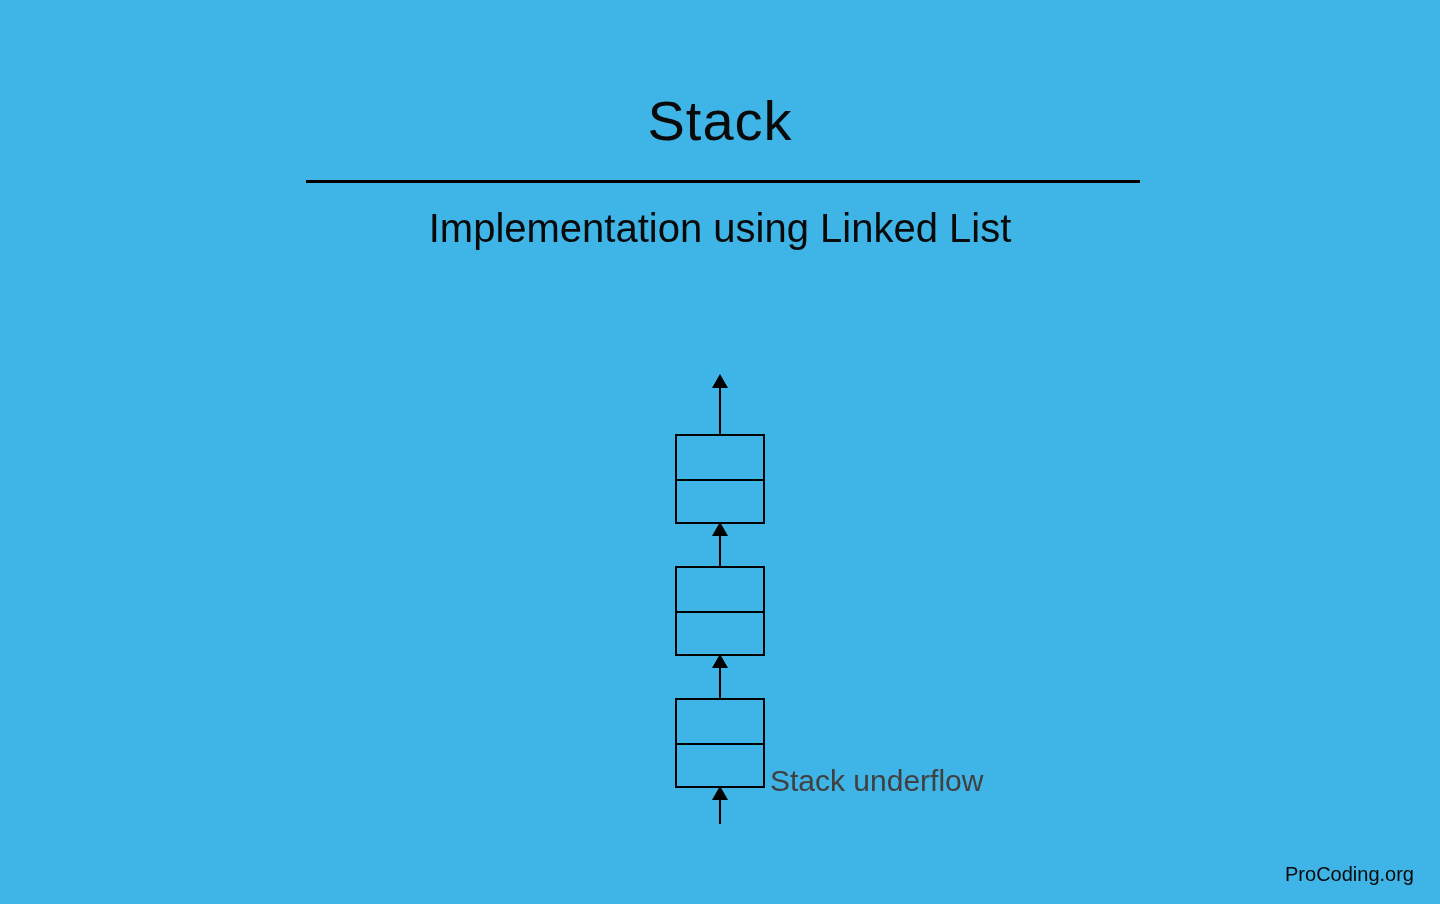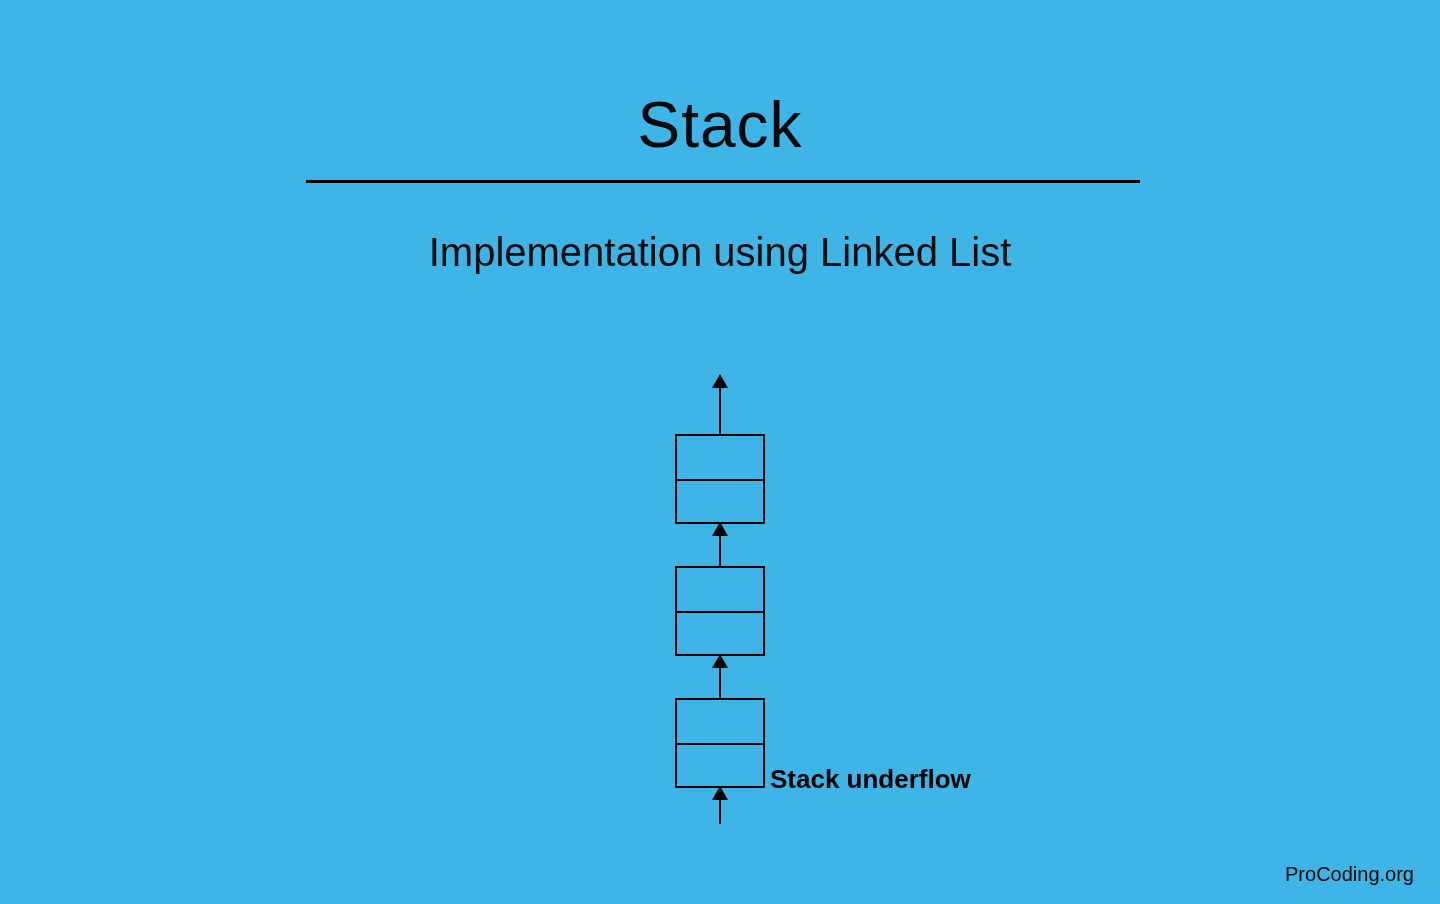--- a/index.html
+++ b/index.html
@@ -10,21 +10,21 @@
     font-family: 'Segoe UI', 'Helvetica Neue', Arial, sans-serif;
     position: relative;
     overflow: hidden;
   }
   .title {
     position: absolute;
     top: 88px;
     left: 0;
     width: 100%;
     text-align: center;
-    font-size: 64px;
+    font-size: 56px;
     font-weight: 500;
     color: #0a0a0a;
     letter-spacing: 1px;
   }
   .divider {
     position: absolute;
     top: 180px;
     left: 306px;
     width: 834px;
     height: 0;
@@ -32,21 +32,20 @@
   }
   .subtitle {
     position: absolute;
     top: 206px;
     left: 0;
     width: 100%;
     text-align: center;
     font-size: 40px;
     font-weight: 400;
     color: #0a0a0a;
-    margin-top: 24px;
   }
   .diagram {
     position: absolute;
     top: 376px;
     left: 0;
     width: 100%;
     display: flex;
     justify-content: center;
   }
   .stack-col {
@@ -85,23 +84,23 @@
     transform: translateX(-50%);
     width: 0; height: 0;
     border-left: 8px solid transparent;
     border-right: 8px solid transparent;
     border-bottom: 14px solid #000;
   }
   .underflow {
     position: absolute;
     top: 764px;
     left: 770px;
-    font-size: 26px;
-    color: #000000;
-    font-weight: 700;
+    font-size: 30px;
+    color: #404040;
+    font-weight: 400;
   }
   .watermark {
     position: absolute;
     bottom: 18px;
     right: 26px;
     font-size: 20px;
     color: #0a0a0a;
     font-weight: 400;
   }
 </style>

